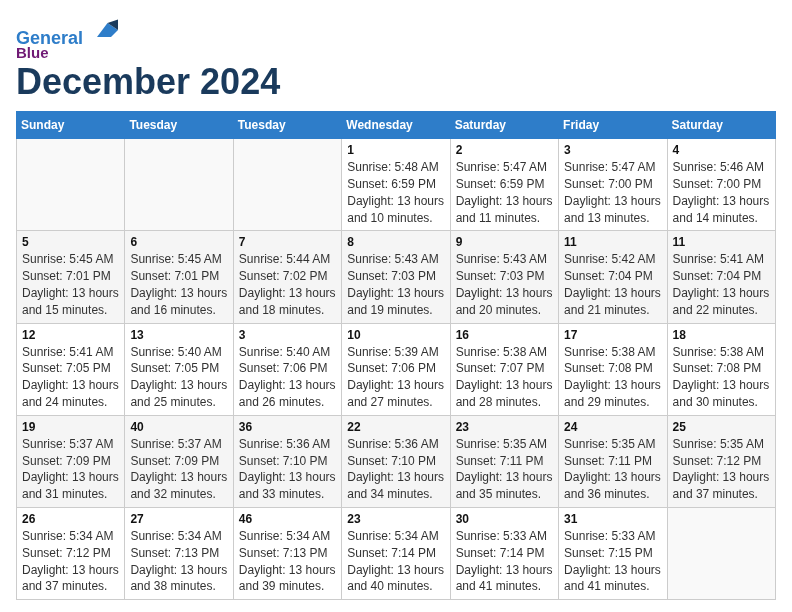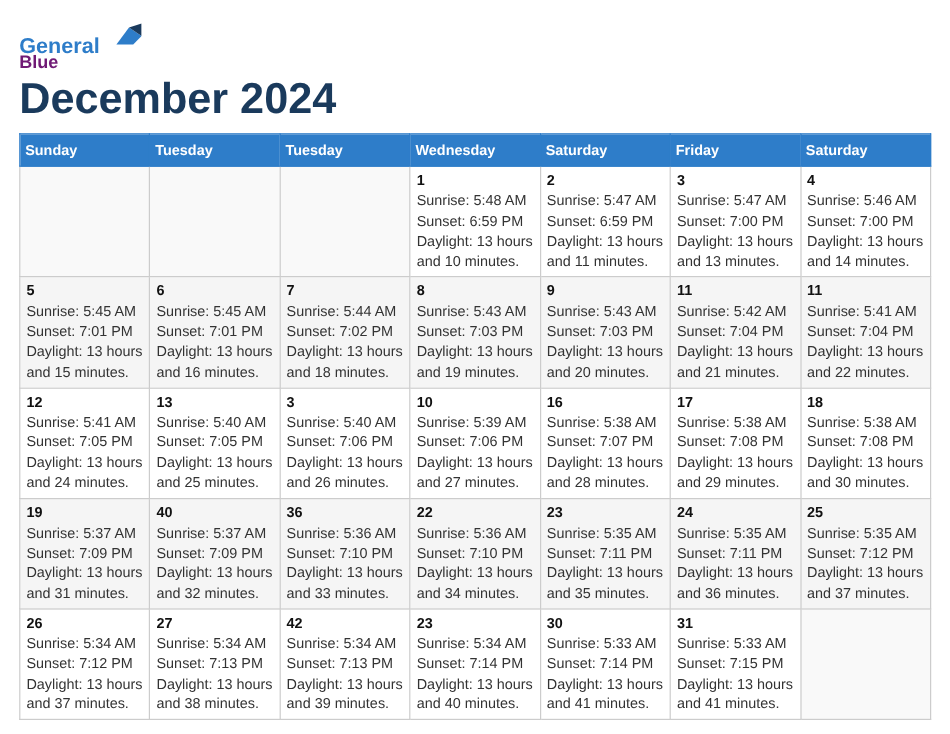--- a/index.html
+++ b/index.html
@@ -237,21 +237,21 @@
       <tr>
         <td>
           <div class="day-number">26</div>
           <div class="day-info">Sunrise: 5:34 AM<br>Sunset: 7:12 PM<br>Daylight: 13 hours<br>and 37 minutes.</div>
         </td>
         <td>
           <div class="day-number">27</div>
           <div class="day-info">Sunrise: 5:34 AM<br>Sunset: 7:13 PM<br>Daylight: 13 hours<br>and 38 minutes.</div>
         </td>
         <td>
-          <div class="day-number">42</div>
+          <div class="day-number">46</div>
           <div class="day-info">Sunrise: 5:34 AM<br>Sunset: 7:13 PM<br>Daylight: 13 hours<br>and 39 minutes.</div>
         </td>
         <td>
           <div class="day-number">23</div>
           <div class="day-info">Sunrise: 5:34 AM<br>Sunset: 7:14 PM<br>Daylight: 13 hours<br>and 40 minutes.</div>
         </td>
         <td>
           <div class="day-number">30</div>
           <div class="day-info">Sunrise: 5:33 AM<br>Sunset: 7:14 PM<br>Daylight: 13 hours<br>and 41 minutes.</div>
         </td>

